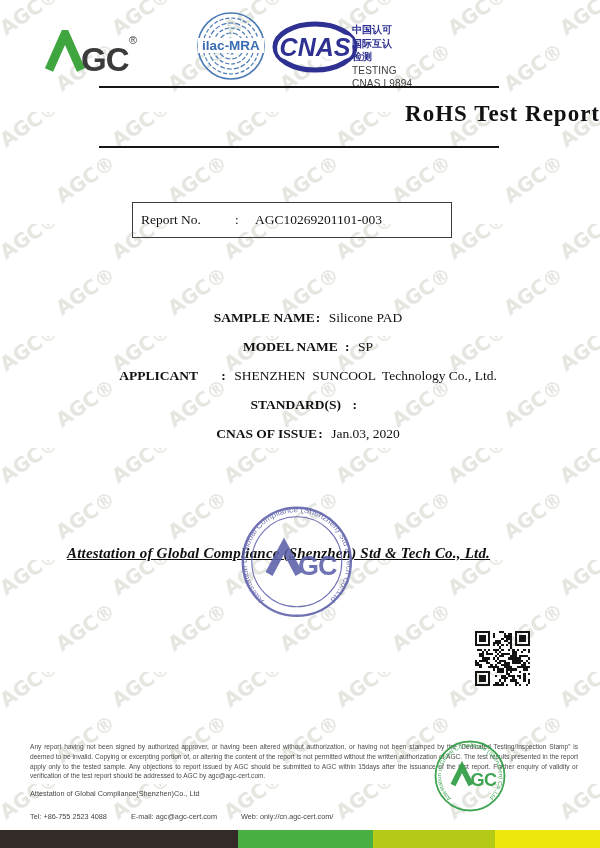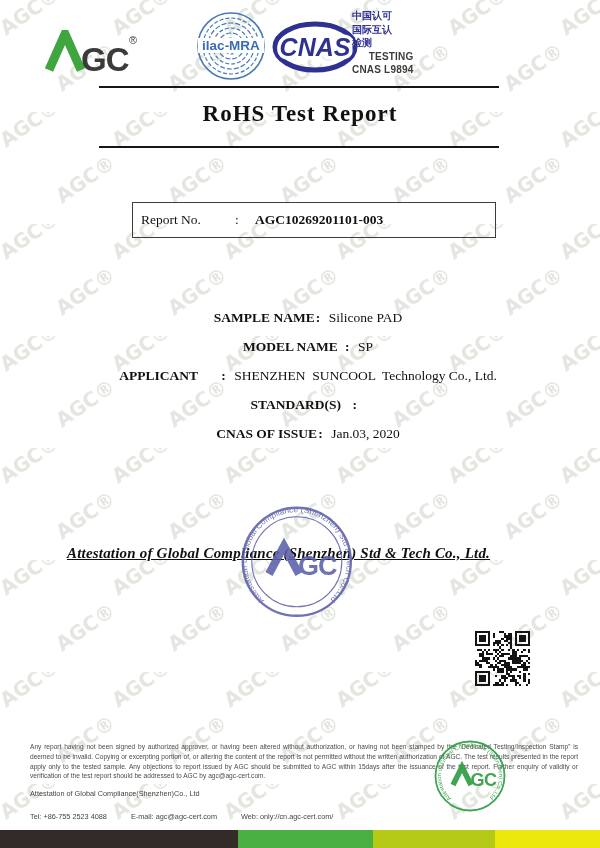--- a/index.html
+++ b/index.html
@@ -5,34 +5,34 @@
   html,body{margin:0;padding:0;background:#ffffff;}
   .page{position:relative;width:600px;height:848px;background:#ffffff;overflow:hidden;
         font-family:"Liberation Serif","DejaVu Serif",serif;}
   .wm-svg{position:absolute;left:0;top:0;z-index:0;}
   .layer{position:absolute;z-index:1;}
 
   
   .agc-logo{left:45px;top:30px;}
   .ilac-logo{left:196px;top:11px;}
   .cnas-logo{left:271px;top:20px;}
-  .accred{left:352px;top:9px;color:#2f3192;font-family:"Liberation Sans","DejaVu Sans",sans-serif;
+  .accred{left:352px;top:23px;color:#2f3192;font-family:"Liberation Sans","DejaVu Sans",sans-serif;
           font-size:10px;line-height:13.5px;font-weight:600;}
-  .accred .latin{color:#3c3c3c;font-weight:bold;letter-spacing:.2px;text-align:right;}
+  .accred .latin{color:#3c3c3c;font-weight:normal;letter-spacing:.2px;}
 
   .rule{left:99px;top:86px;width:400px;height:2px;background:#161616;}
   .rule2{top:146px;}
-  .title{left:0;top:101px;width:600px;text-align:center;font-size:23px;font-weight:bold;
+  .title{left:0;top:101px;width:600px;text-align:right;font-size:23px;font-weight:bold;
          letter-spacing:1px;color:#111;}
 
-  .report-box{left:132px;top:202px;width:364px;height:36px;border:1.4px solid #3d3d3d;
+  .report-box{left:132px;top:202px;width:320px;height:36px;border:1.4px solid #3d3d3d;
               display:flex;align-items:center;font-size:13.5px;color:#111;box-sizing:border-box;}
   .report-box .lbl{margin-left:8px;width:94px;}
   .report-box .col{width:20px;}
-  .report-box .val{margin-left:0px;font-weight:bold;}
+  .report-box .val{margin-left:0px;}
 
   .details{left:68px;top:303px;width:480px;font-size:13.5px;color:#111;}
   .drow{display:flex;height:29px;align-items:center;justify-content:center;}
   .drow .lbl{font-weight:bold;width:102px;flex:none;}
   .drow .col{width:13px;flex:none;font-weight:bold;}
   .drow .val{white-space:pre-wrap;}
 
   .company-line{left:0;top:545px;width:557px;text-align:center;font-size:15px;font-weight:bold;
                 font-style:italic;text-decoration:underline;color:#101010;letter-spacing:.2px;}
 

